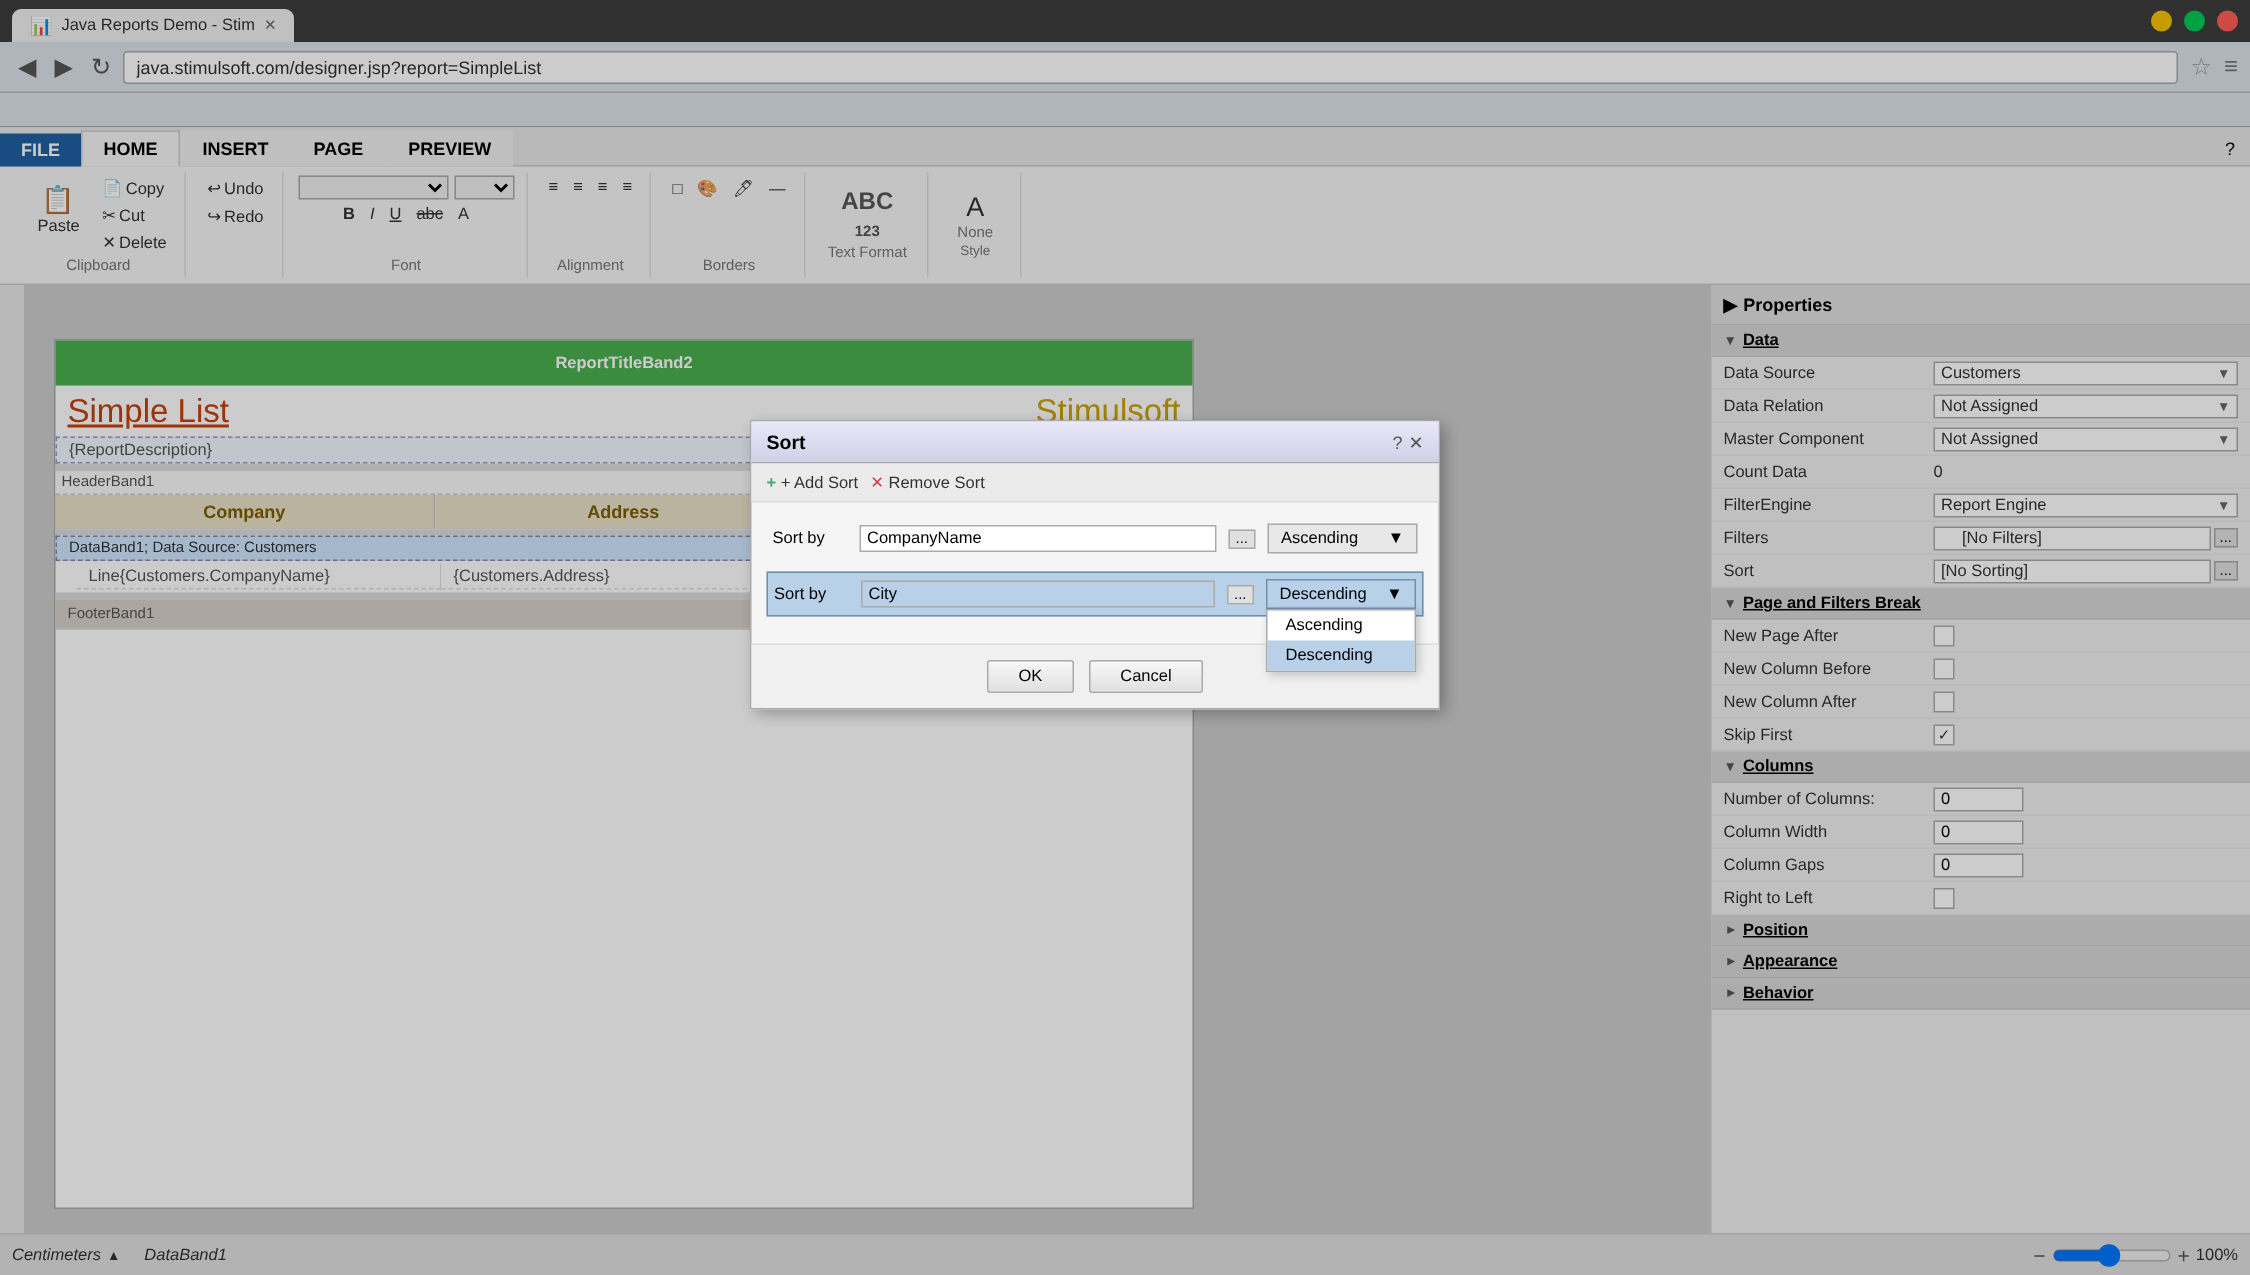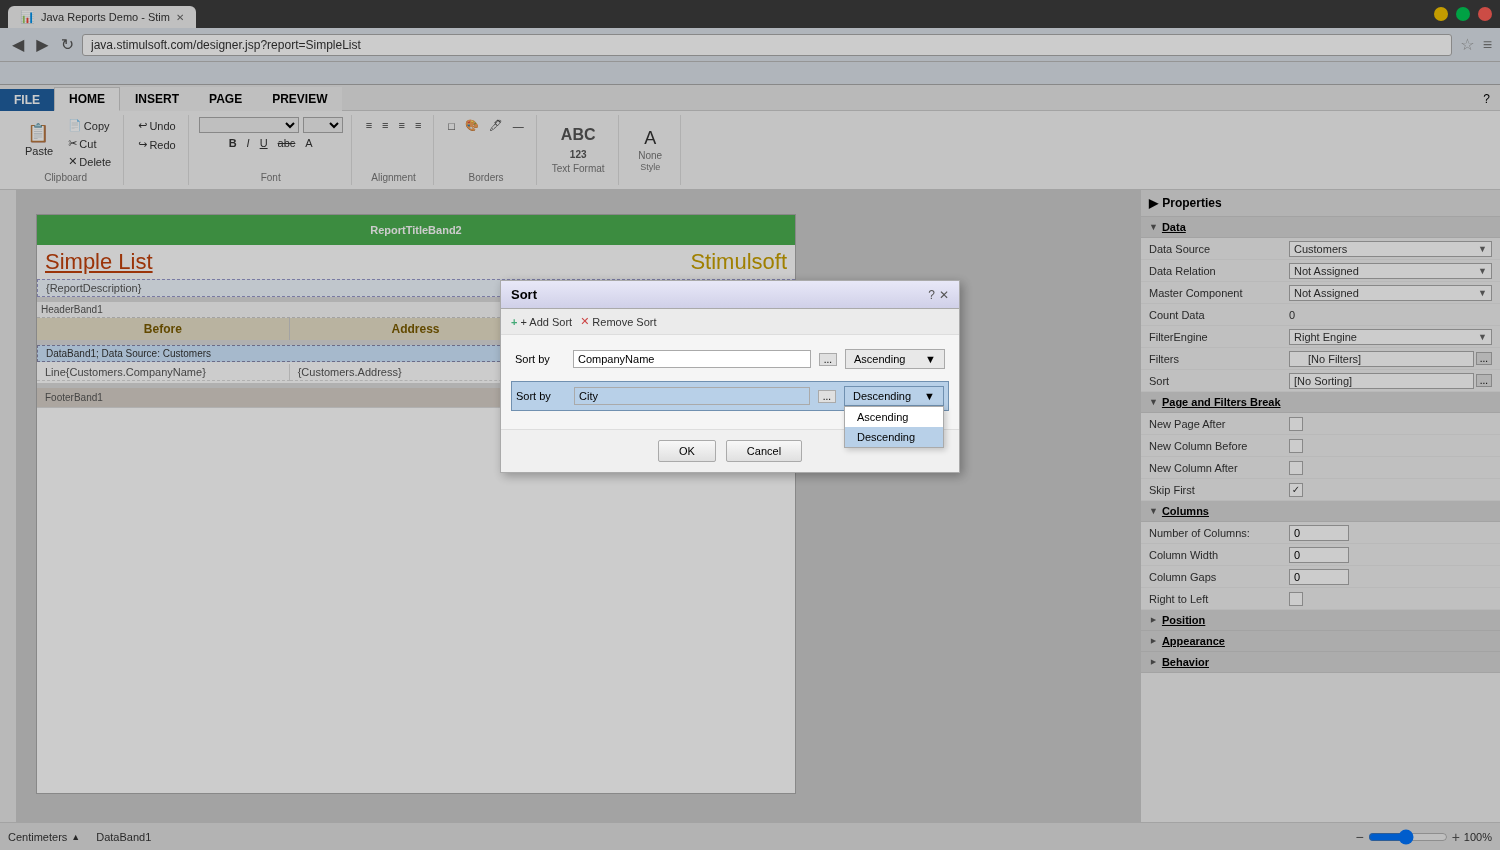--- a/index.html
+++ b/index.html
@@ -33,35 +33,35 @@
     .ribbon-buttons { display: flex; align-items: center; gap: 2px; flex: 1; }
     .r-btn { background: none; border: 1px solid transparent; border-radius: 2px; cursor: pointer; padding: 2px 4px; font-size: 11px; display: flex; flex-direction: column; align-items: center; gap: 1px; color: #333; }
     .r-btn .icon { font-size: 18px; }
     .r-btn-small { background: none; border: 1px solid transparent; border-radius: 2px; cursor: pointer; padding: 1px 3px; font-size: 11px; color: #333; display: flex; align-items: center; gap: 2px; }
     .ribbon-col { display: flex; flex-direction: column; gap: 1px; }
 
     
     .main-area { display: flex; height: calc(850px - 85px - 105px - 28px); }
     .canvas-area { flex: 1; background: #ccc; overflow: auto; position: relative; }
     .canvas-inner { padding: 20px; min-height: 100%; }
-    .report-canvas { background: #fff; width: 760px; min-height: 580px; margin: 4px auto; border: 1px solid #aaa; position: relative; }
+    .report-canvas { background: #fff; width: 760px; min-height: 580px; margin: 16px auto; border: 1px solid #aaa; position: relative; }
 
     
     .band { border-bottom: 1px solid #ddd; position: relative; }
     .band-label { font-size: 10px; color: #555; padding: 2px 4px; background: #f9f9f9; border-bottom: 1px dashed #ccc; }
     .band-title { background: #4caf50; height: 30px; display: flex; align-items: center; justify-content: center; color: #fff; font-weight: bold; font-size: 11px; }
     .title-row { display: flex; padding: 4px 8px; }
     .title-simple { color: #c2410c; font-size: 22px; font-weight: normal; text-decoration: underline; }
     .title-stimulsoft { color: #c8a000; font-size: 22px; font-weight: normal; margin-left: auto; }
     .desc-row { padding: 2px 8px; color: #555; font-size: 11px; background: #f0f8ff; border: 1px dashed #99c; }
     .header-band { background: #e8e0c8; }
     .header-row { display: flex; }
     .header-cell { flex: 1; padding: 4px 8px; font-weight: bold; color: #7b5c00; text-align: center; border-right: 1px solid #ccc; font-size: 12px; }
     .data-band-label { background: #d0e8ff; padding: 2px 8px; font-size: 10px; color: #333; border: 1px dashed #88a; }
-    .data-row { display: flex; padding: 2px 0; align-items: flex-end; }
+    .data-row { display: flex; padding: 2px 14px; align-items: flex-end; }
     .data-cell { flex: 1; padding: 2px 8px; font-size: 11px; color: #555; border-right: 1px solid #ddd; border-bottom: 1px dashed #ddd; }
     .footer-band { background: #d8d0c8; padding: 4px 8px; font-size: 10px; color: #555; }
 
     
     .right-panel { width: 360px; background: #f0f0f0; border-left: 1px solid #ccc; overflow-y: auto; }
     .panel-header { display: flex; align-items: center; padding: 6px 8px; background: #e0e0e0; border-bottom: 1px solid #ccc; font-weight: bold; font-size: 12px; gap: 4px; }
     .section-header { display: flex; align-items: center; padding: 4px 8px; background: #d8d8d8; border-bottom: 1px solid #ccc; font-weight: bold; font-size: 11px; cursor: pointer; gap: 4px; }
     .section-header .arrow { font-size: 9px; }
     .prop-row { display: flex; align-items: center; padding: 2px 8px; border-bottom: 1px solid #e8e8e8; min-height: 22px; }
     .prop-label { width: 140px; font-size: 11px; color: #333; flex-shrink: 0; }
@@ -90,21 +90,21 @@
     .sort-dir-btn { background: #e8e8e8; border: 1px solid #aaa; padding: 3px 8px; font-size: 11px; cursor: pointer; display: flex; align-items: center; gap: 3px; min-width: 100px; justify-content: space-between; }
     .sort-dir-btn.open { background: #b8d0e8; border-color: #7090b0; }
     .dropdown-menu { position: absolute; background: #fff; border: 1px solid #aaa; box-shadow: 2px 2px 6px rgba(0,0,0,0.2); z-index: 200; }
     .dropdown-item { padding: 4px 12px; font-size: 11px; cursor: pointer; }
     .dropdown-item.selected { background: #b8d0e8; }
     .dialog-footer { display: flex; justify-content: center; gap: 10px; padding: 10px; border-top: 1px solid #ddd; background: #f0f0f0; }
     .dialog-btn { background: linear-gradient(to bottom, #f8f8f8, #e0e0e0); border: 1px solid #aaa; padding: 4px 20px; font-size: 11px; cursor: pointer; border-radius: 2px; }
 
     
     .status-bar { height: 28px; background: #e0e0e0; border-top: 1px solid #ccc; display: flex; align-items: center; padding: 0 8px; font-size: 11px; color: #333; gap: 16px; }
-    .status-item { display: flex; align-items: center; gap: 4px; cursor: pointer; }
+    .status-item { display: flex; align-items: center; gap: 4px; cursor: pointer; font-style: italic; }
     .status-item .arrow { font-size: 9px; }
     .zoom-ctrl { margin-left: auto; display: flex; align-items: center; gap: 4px; }
     .zoom-btn { background: none; border: none; cursor: pointer; font-size: 14px; color: #555; }
 
     
     .right-panel::-webkit-scrollbar { width: 6px; }
     .right-panel::-webkit-scrollbar-track { background: #f0f0f0; }
     .right-panel::-webkit-scrollbar-thumb { background: #bbb; }
 
     .collapse-arrow { font-size: 10px; color: #555; }
@@ -273,21 +273,21 @@
               <div class="desc-row">
                 <span>{ReportDescription}</span>
               </div>
             </div>
             <div class="band-resize"></div>
 
             <div class="band">
               <div class="band-label">HeaderBand1</div>
               <div class="header-band">
                 <div class="header-row">
-                  <div class="header-cell">Before</div>
+                  <div class="header-cell">Company</div>
                   <div class="header-cell">Address</div>
                   <div class="header-cell" style="color:#7b5c00; font-weight:bold; text-align:center;"></div>
                 </div>
               </div>
             </div>
             <div class="band-resize"></div>
 
             <div class="band">
               <div class="data-band-label">DataBand1; Data Source: Customers</div>
               <div class="data-row">
@@ -348,21 +348,21 @@
     <div class="prop-row">
       <span class="prop-label">Count Data</span>
       <div class="prop-value">
         <span>0</span>
       </div>
     </div>
     <div class="prop-row">
       <span class="prop-label">FilterEngine</span>
       <div class="prop-value">
         <div class="prop-dropdown">
-          <span>Right Engine</span>
+          <span>Report Engine</span>
           <span class="dd-arrow">▼</span>
         </div>
       </div>
     </div>
     <div class="prop-row">
       <span class="prop-label">Filters</span>
       <div class="prop-value">
         <div style="flex:1; background:#fff; border:1px solid #aaa; padding:1px 18px; font-size:11px; display:flex; justify-content:space-between;">
           <span>[No Filters]</span>
         </div>

